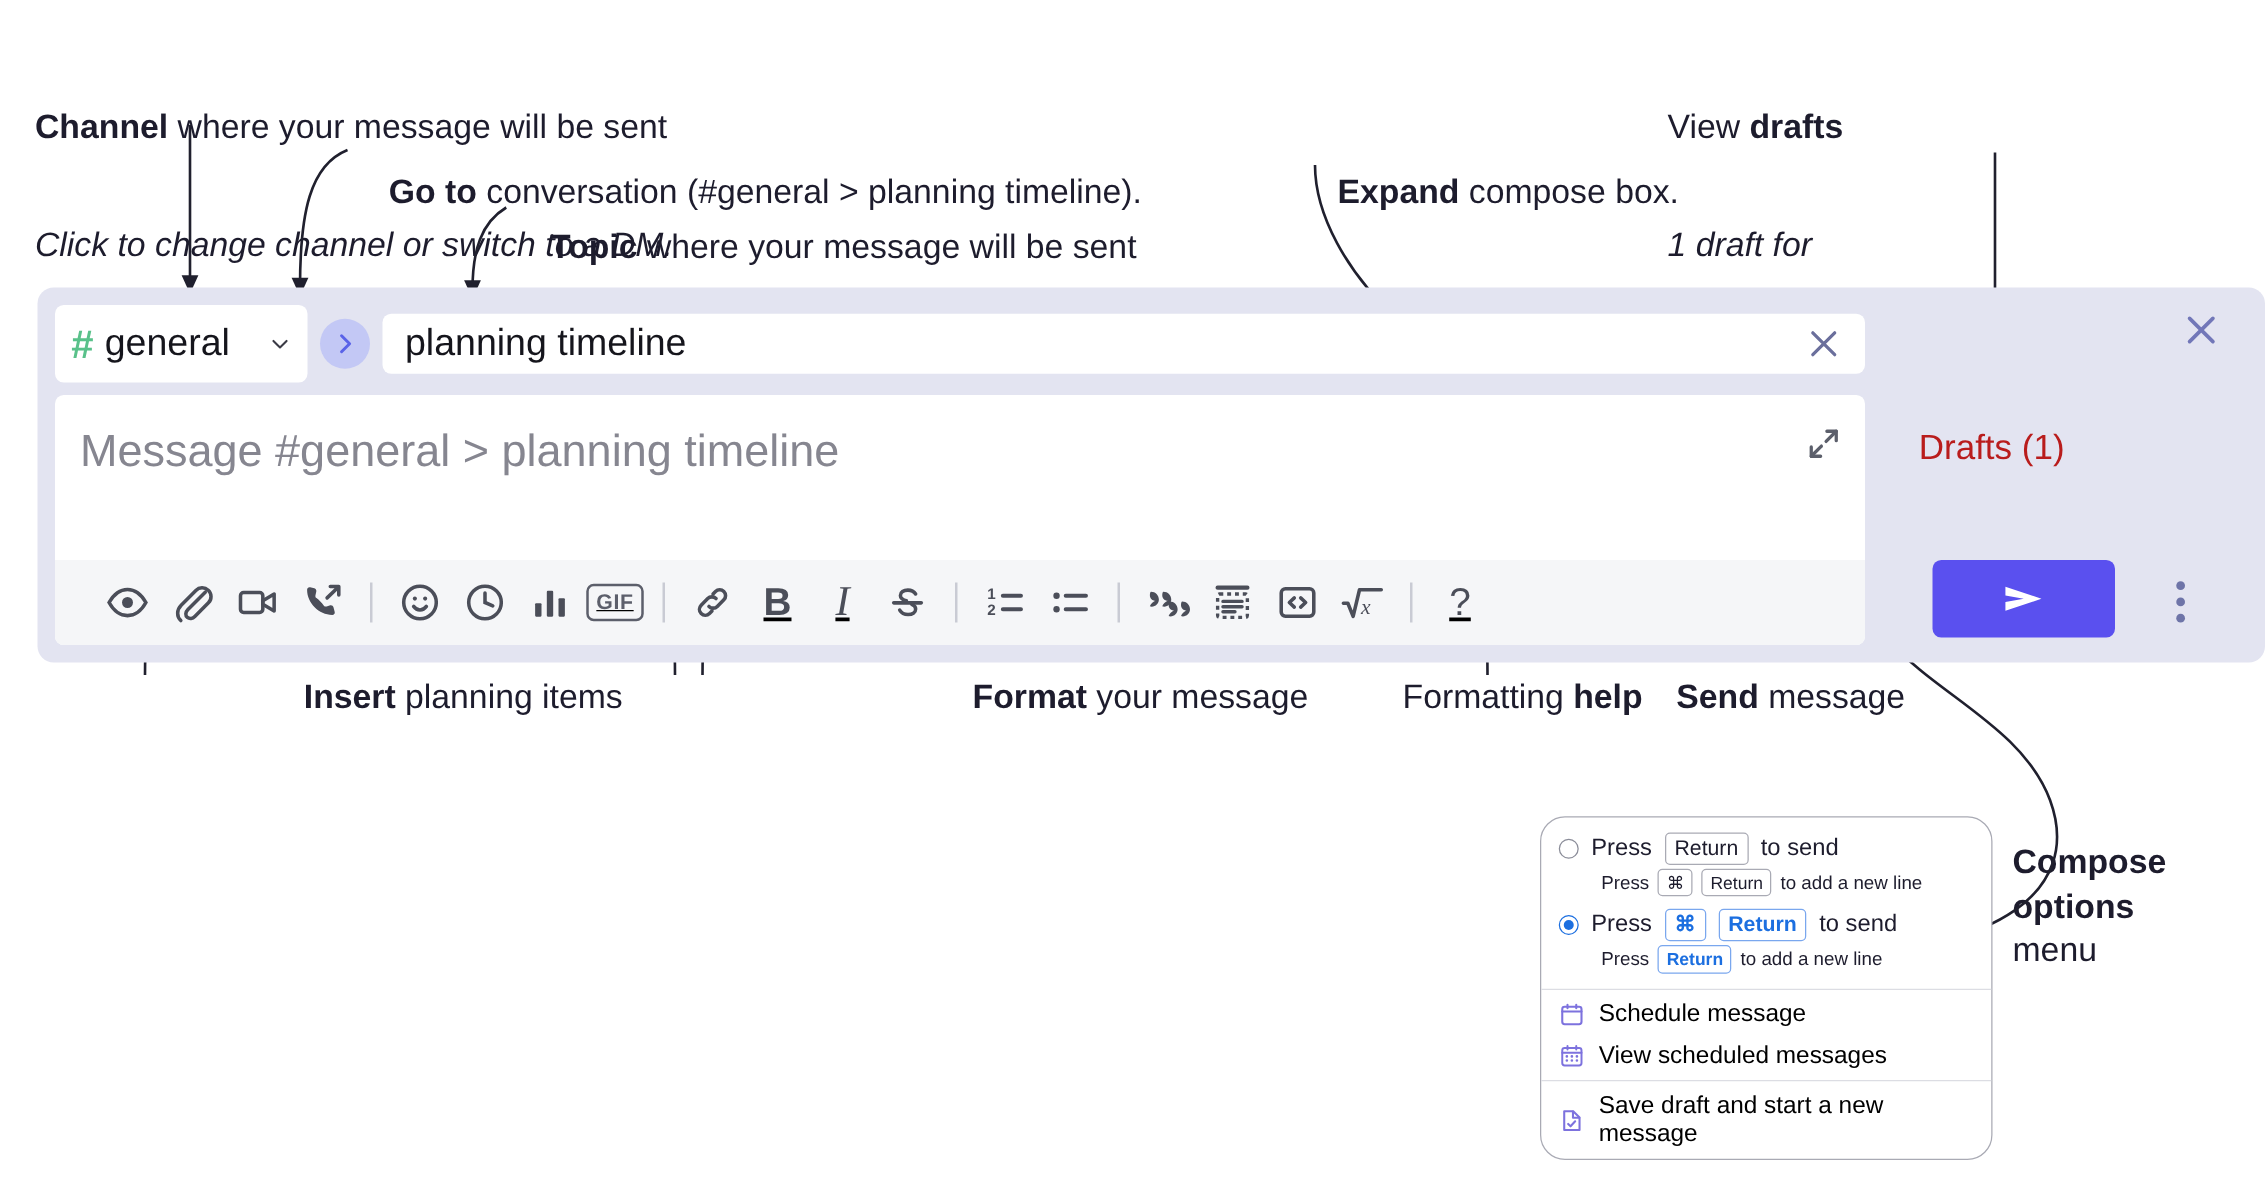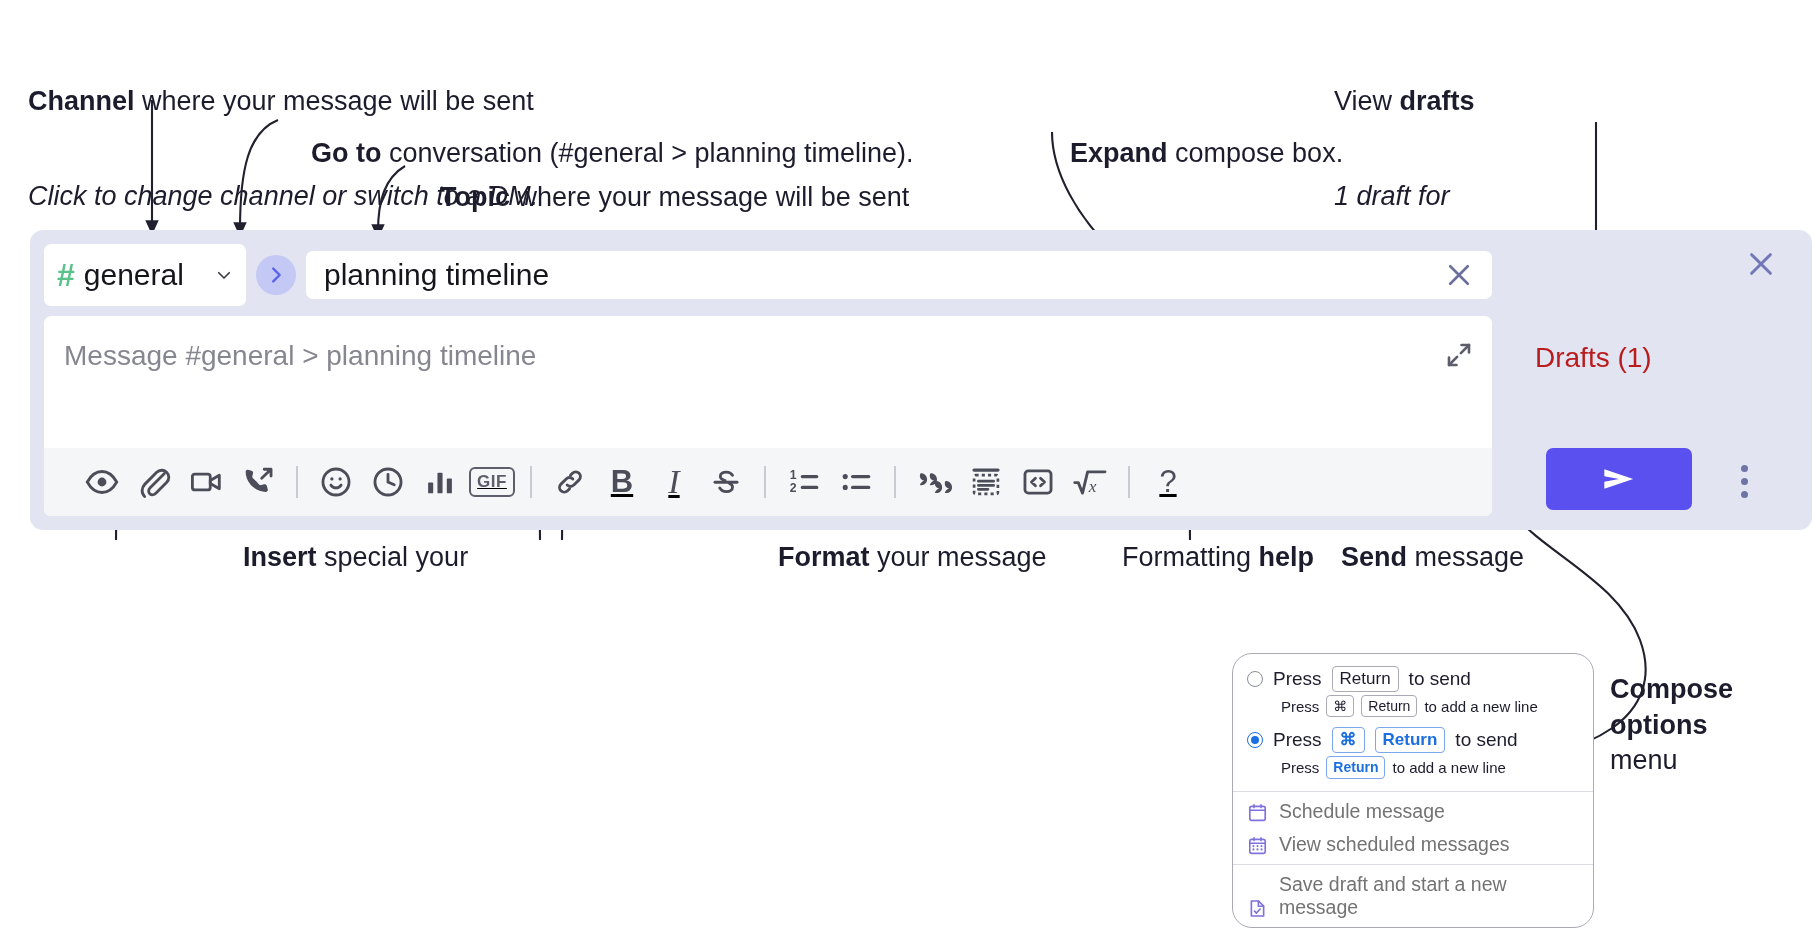--- a/index.html
+++ b/index.html
@@ -102,21 +102,21 @@
     left: 0; top: 72px;
     right: 0;
     height: 200px;
     background: #ffffff;
     border-radius: 7px;
     overflow: hidden;
   }
   .msg-placeholder {
     position: absolute;
     left: 20px; top: 24px;
-    font-size: 28px;
+    font-size: 36px;
     color: #868690;
   }
   .expand-btn {
     position: absolute;
     right: 18px; top: 24px;
     width: 30px; height: 30px;
   }
 
   
   .toolbar {
@@ -222,24 +222,24 @@
     padding: 1px 7px;
     font-size: 17px;
     color: #1d1c2d;
     background: #fff;
     line-height: 1.3;
   }
   .key.small { font-size: 14px; padding: 1px 6px; }
   .key.hl { border-color: #7aa7ee; color: #1c6fe0; font-weight: 600; }
   .menu-div { height: 1.4px; background: #dcdde3; }
   .menu-item {
-    display: flex; align-items: flex-end; gap: 11px;
+    display: flex; align-items: center; gap: 11px;
     padding: 8px 14px;
     font-size: 19.5px;
-    color: #737373;
+    color: #000000;
   }
   .mi-icon { width: 21px; height: 21px; flex: 0 0 auto; color: #7d72de; }
 
   .anno-compose {
     position: absolute;
     left: 1610px; top: 672px;
     font-size: 27px;
     line-height: 1.32;
     color: #1d1c2d;
   }
@@ -268,21 +268,21 @@
   </div>
 
   <div class="anno" style="left:1334px; top:22px;">
     <div><span>View </span><b>drafts</b></div>
     <div class="it">1 draft for</div>
     <div class="it">this conversation</div>
   </div>
 
 
   <div class="anno" style="left:213px; top:510px;">
-    <b>Insert</b><span> special your</span>
+    <b>Insert</b><span> planning items</span>
   </div>
 
   <div class="anno" style="left:748px; top:510px;">
     <b>Format</b><span> your message</span>
   </div>
 
   <div class="anno" style="left:1092px; top:510px;">
     <span>Formatting </span><b>help</b>
   </div>
 

